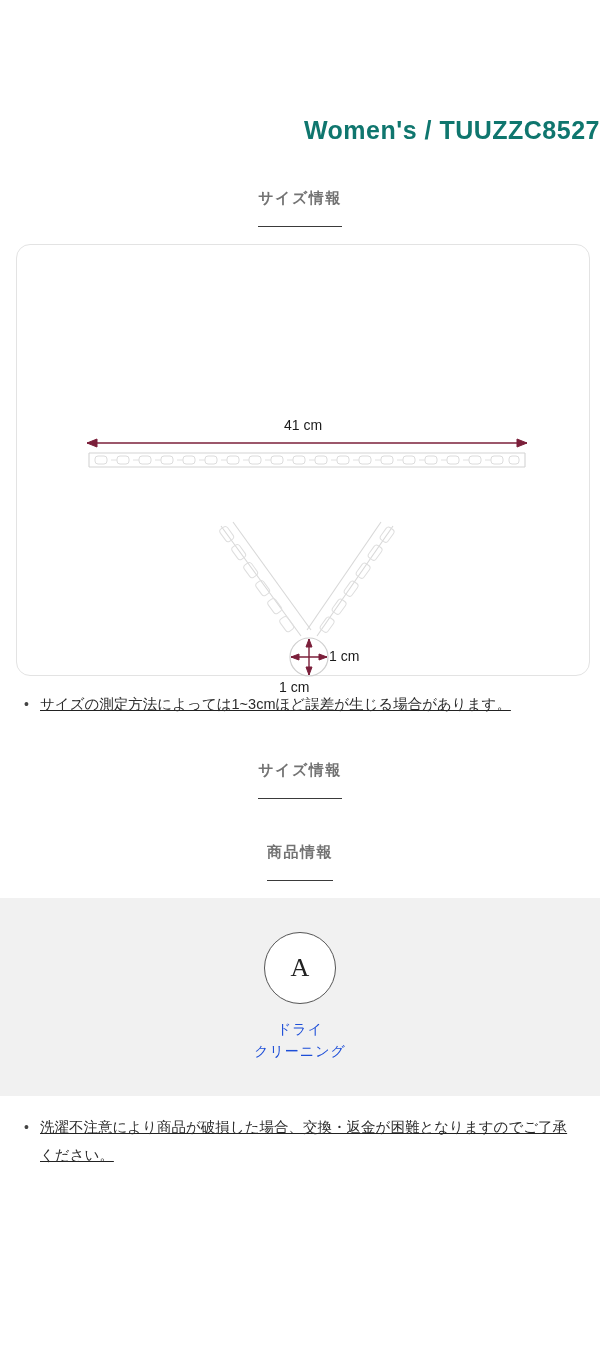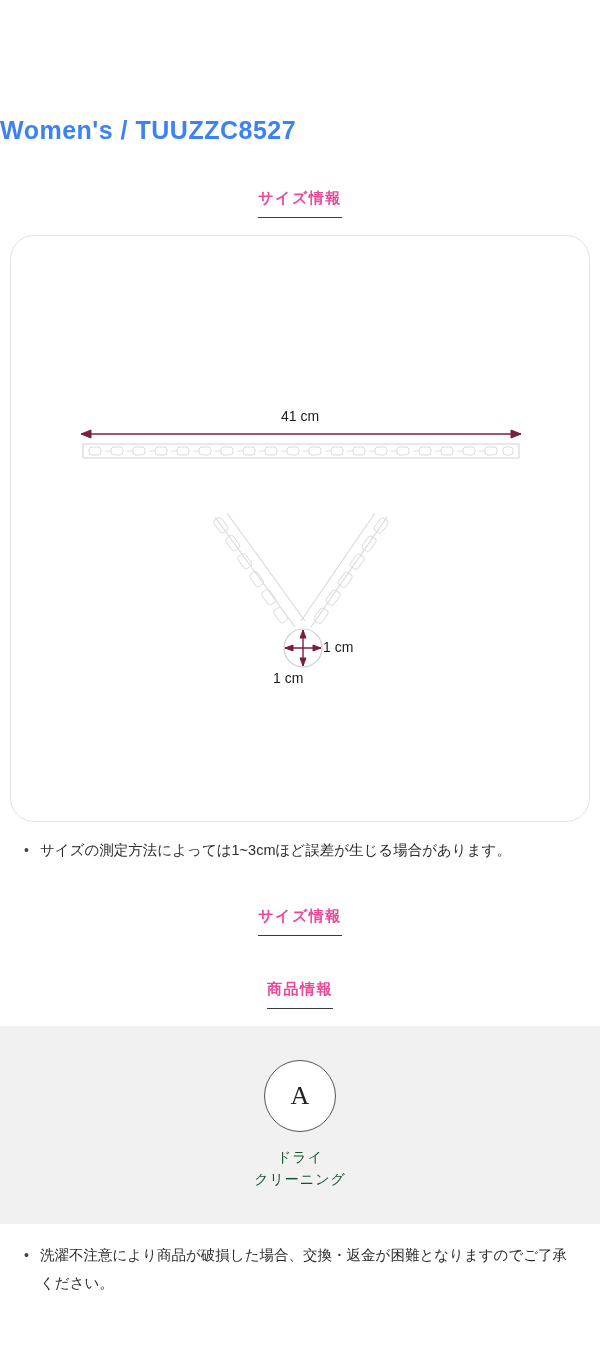--- a/index.html
+++ b/index.html
@@ -12,54 +12,55 @@
     color: #222;
   }
   .page {
     width: 600px;
     min-height: 1360px;
     position: relative;
     background: #fff;
     padding: 0;
   }
   .title {
-    text-align: left;
+    text-align: right;
     font-size: 25px;
     font-weight: 700;
     letter-spacing: 0.5px;
-    color: #3b82f6;
+    color: #0f766e;
     padding-top: 98px;
     line-height: 1.2;
   }
   .section-heading {
     text-align: center;
     margin-top: 44px;
     margin-bottom: 0;
   }
   .section-heading span {
     display: inline-block;
     font-size: 15px;
     font-weight: 700;
-    color: #ec4899;
+    color: #737373;
     letter-spacing: 1.5px;
-    padding-bottom: 9px;
+    padding-bottom: 18px;
     border-bottom: 1px solid #3a3a3a;
   }
   .size-box {
-    margin: 17px 10px 0 10px;
-    height: 587px;
+    margin: 17px 10px 0 16px;
+    height: 432px;
     border: 1px solid #e3e3e3;
-    border-radius: 24px;
+    border-radius: 14px;
     position: relative;
     background: #fff;
   }
   .bullet-list {
     margin: 0;
     padding: 0 30px 0 18px;
     list-style: none;
+    text-decoration: underline;
   }
   .bullet-list li {
     position: relative;
     padding-left: 22px;
     font-size: 14.5px;
     line-height: 1.75;
     color: #2b2b2b;
   }
   .bullet-list li::before {
     content: "\2022";
@@ -91,21 +92,21 @@
     justify-content: center;
     font-size: 26px;
     font-family: "Liberation Serif", serif;
     color: #222;
   }
   .care-label {
     margin-top: 14px;
     text-align: center;
     font-size: 14px;
     line-height: 1.6;
-    color: #14532d;
+    color: #1d4ed8;
     letter-spacing: 1px;
   }
   .care-notes { margin-top: 18px; padding-bottom: 40px; }
   .care-notes li { line-height: 1.9; }
 
   
   .diagram { position: absolute; inset: 0; }
   .dim-label {
     position: absolute;
     font-size: 14px;

